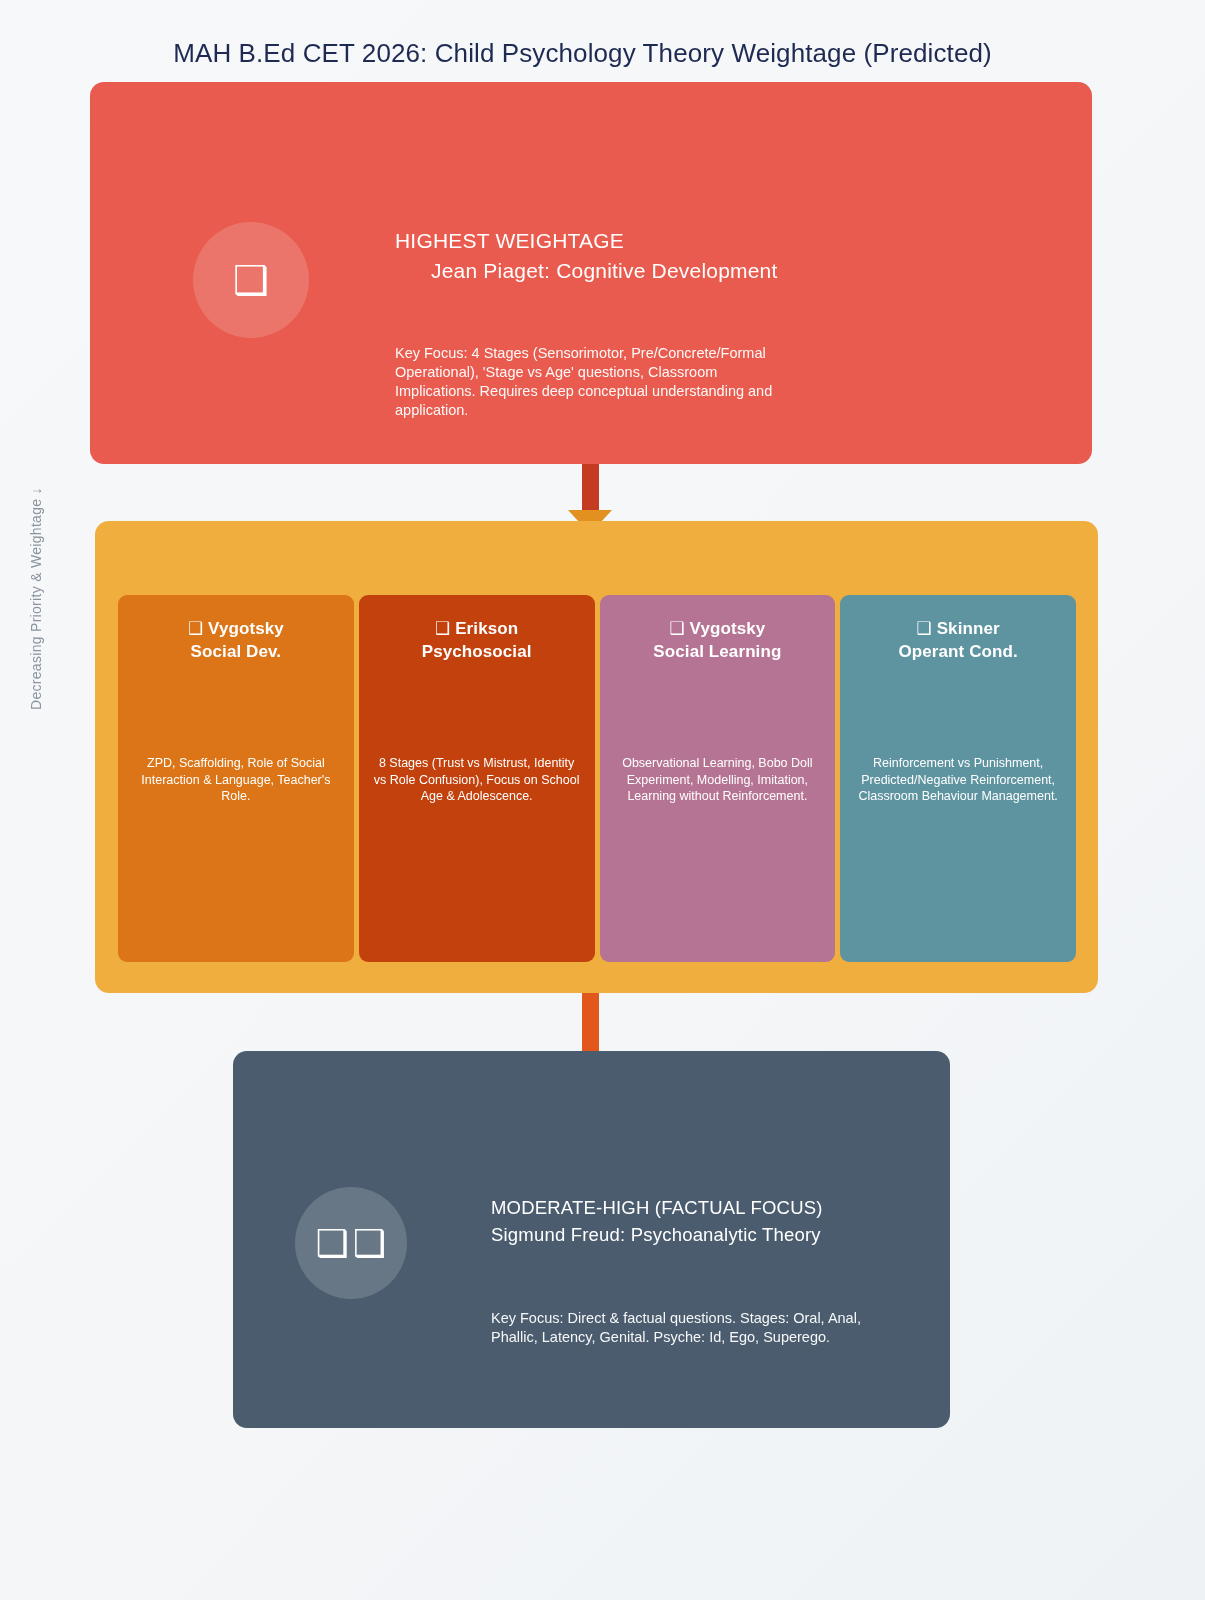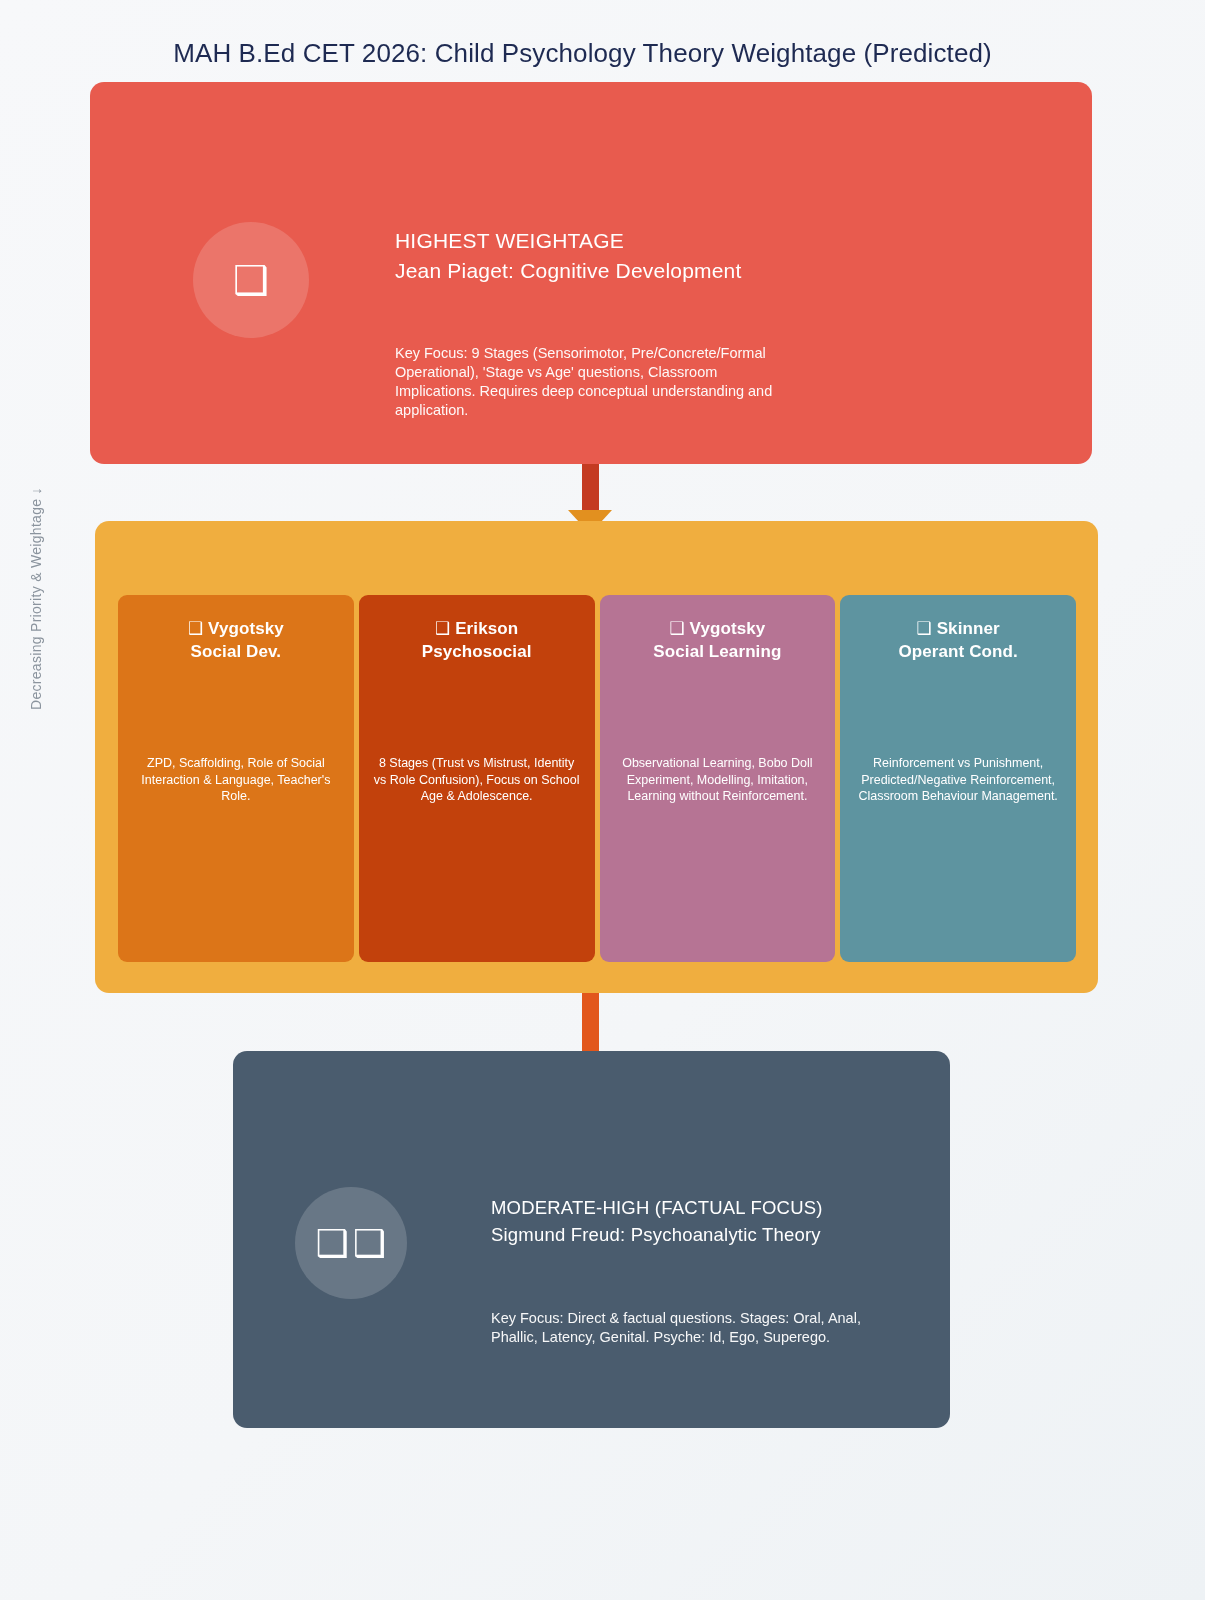--- a/index.html
+++ b/index.html
@@ -76,21 +76,21 @@
   }
   .tier-top .heading {
     position: absolute;
     left: 305px;
     top: 144px;
     font-size: 21px;
     color: #ffffff;
     line-height: 1.42;
     letter-spacing: 0.2px;
   }
-  .tier-top .heading .line2 { display: block; }
+  .tier-top .heading .line2 { display: block; margin-left: 36px; }
   .tier-top .body {
     position: absolute;
     left: 305px;
     top: 262px;
     width: 400px;
     font-size: 14.5px;
     color: rgba(255,255,255,0.96);
     line-height: 1.32;
   }
 
@@ -250,21 +250,21 @@
   <div class="axis-label">Decreasing Priority &amp; Weightage ↓</div>
 
   <div class="tier-top">
     <div class="bubble">
       <span class="glyph">❑</span>
     </div>
     <div class="heading">
       <span>HIGHEST WEIGHTAGE</span>
       <span class="line2">Jean Piaget: Cognitive Development</span>
     </div>
-    <div class="body">Key Focus: 9 Stages (Sensorimotor, Pre/Concrete/Formal Operational), 'Stage vs Age' questions, Classroom Implications. Requires deep conceptual understanding and application.</div>
+    <div class="body">Key Focus: 4 Stages (Sensorimotor, Pre/Concrete/Formal Operational), 'Stage vs Age' questions, Classroom Implications. Requires deep conceptual understanding and application.</div>
   </div>
 
   <div class="conn1-stem"></div>
   <div class="conn1-head"></div>
 
   <div class="tier-mid">
 
     <div class="columns">
 
       <div class="col col-0">

